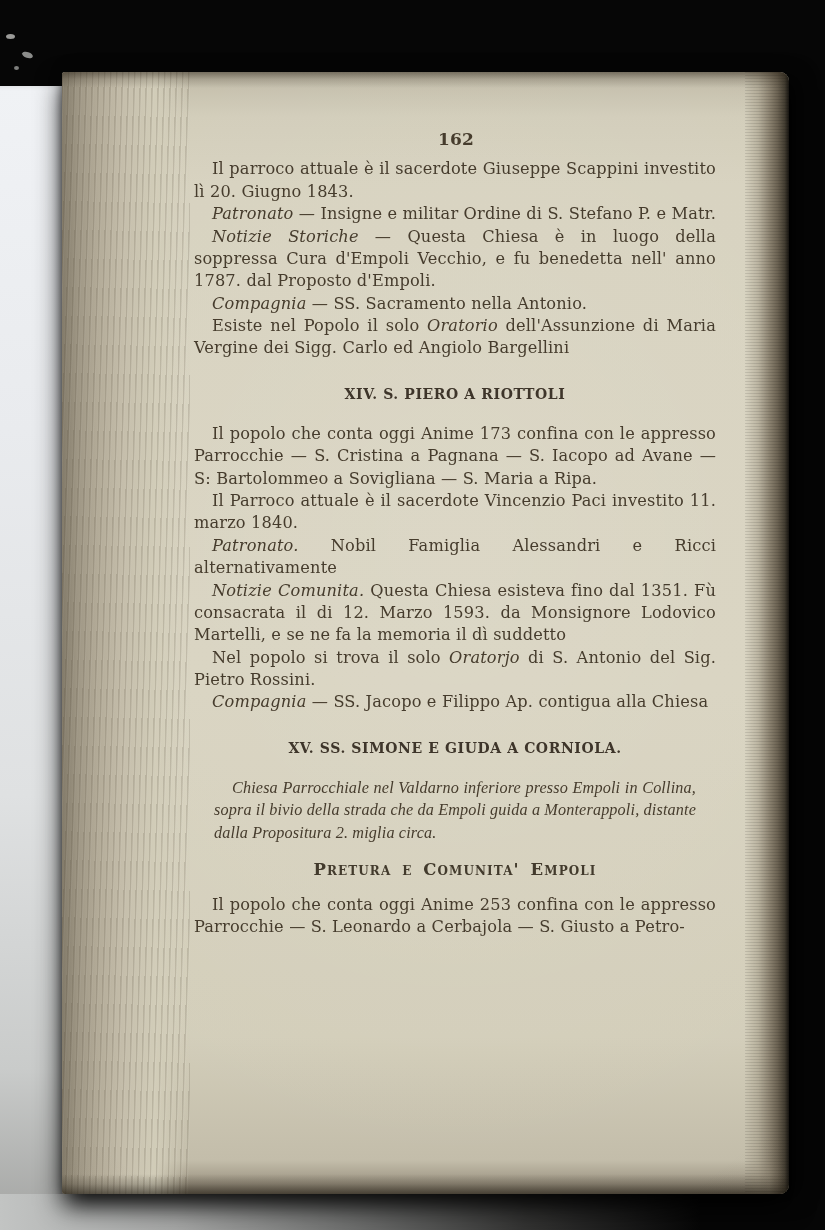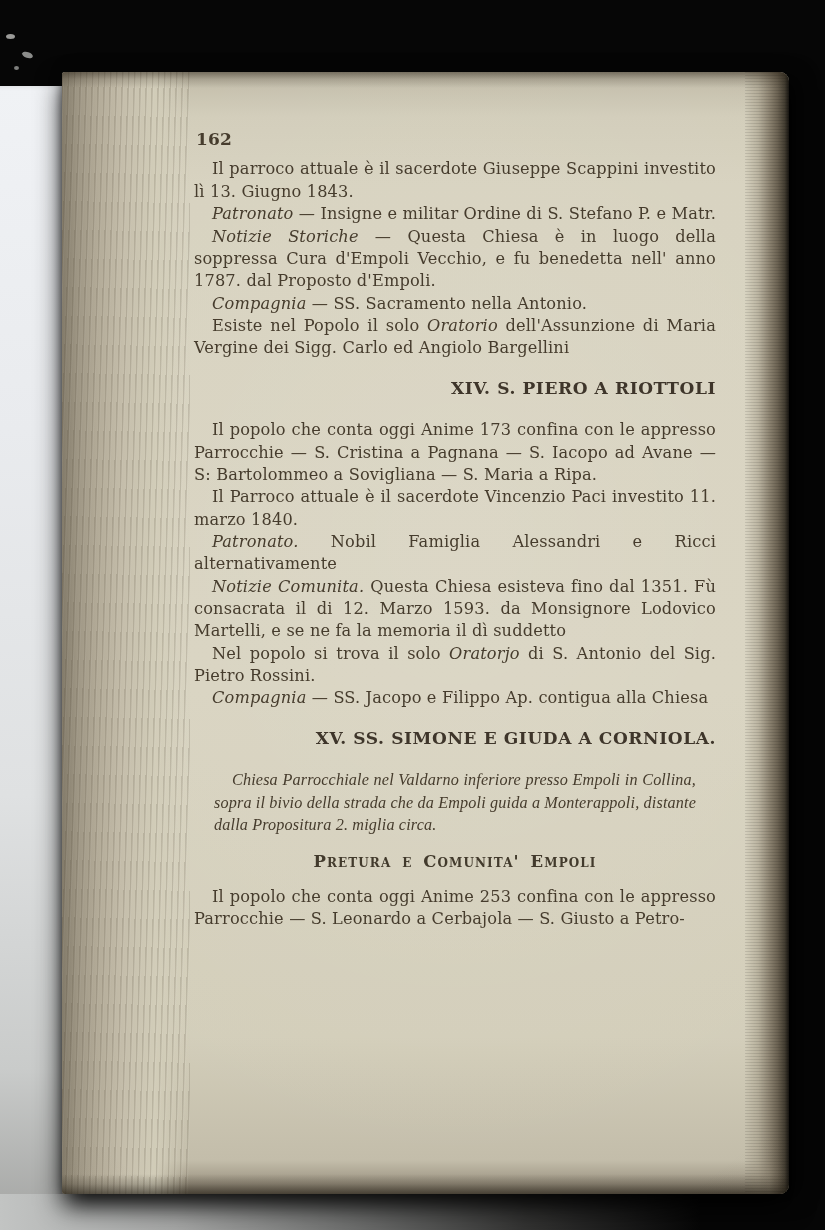--- a/index.html
+++ b/index.html
@@ -70,26 +70,26 @@
     background: linear-gradient(0deg, rgba(25,20,12,.6) 0%, rgba(25,20,12,.22) 50%, rgba(0,0,0,0) 100%);
   }
 
   
   .text-block {
     position: absolute; left: 132px; top: 56px; width: 522px;
     color: #463c2d;
     font-size: 16.2px; line-height: 1.38;
     text-align: justify; letter-spacing: .15px;
   }
-  .page-number { font-weight: bold; font-size: 17px; margin: 0 0 7px 2px; text-align: left; }
+  .page-number { font-weight: bold; font-size: 17px; margin: 0 0 7px 2px; text-align: center; }
   .para { margin: 0; text-indent: 18px; }
   .it { font-style: italic; }
   .heading {
-    margin: 17px 0 19px; text-indent: 0; text-align: right;
-    font-weight: bold; font-size: 17px; letter-spacing: .6px; color: #3e352a;
+    margin: 25px 0 19px; text-indent: 0; text-align: center;
+    font-weight: bold; font-size: 14px; letter-spacing: .6px; color: #3e352a;
   }
   .lede { font-style: italic; margin: 0 2px; text-indent: 18px; }
   .lede-narrow { margin: 0 20px; font-family: Liberation Serif, serif; }
   .subheading {
     margin: 15px 0 12px; text-indent: 0; text-align: center;
     font-variant: small-caps; font-weight: bold; font-size: 16.5px;
     letter-spacing: 1.1px; word-spacing: 4px; color: #423a2c;
   }
 </style>
 </head>
@@ -106,21 +106,21 @@
   <div class="book">
     <div class="page-stack"></div>
     <div class="fore-edge"></div>
     <div class="page-vignette"></div>
     <div class="top-shade"></div>
     <div class="bottom-shade"></div>
 
     <div class="text-block">
       <div class="page-number">162</div>
 
-      <p class="para"><span>Il parroco attuale è il sacerdote Giuseppe Scappini investito lì 13. Giugno 1843.</span></p>
+      <p class="para"><span>Il parroco attuale è il sacerdote Giuseppe Scappini investito lì 20. Giugno 1843.</span></p>
 
       <p class="para"><span class="it">Patronato</span><span> — Insigne e militar Ordine di S. Stefano P. e Matr.</span></p>
 
       <p class="para"><span class="it">Notizie Storiche</span><span> — Questa Chiesa è in luogo della soppressa Cura d'Empoli Vecchio, e fu benedetta nell' anno 1787. dal Proposto d'Empoli.</span></p>
 
       <p class="para"><span class="it">Compagnia</span><span> — SS. Sacramento nella Antonio.</span></p>
 
       <p class="para"><span>Esiste nel Popolo il solo </span><span class="it">Oratorio</span><span> dell'Assunzione di Maria Vergine dei Sigg. Carlo ed Angiolo Bargellini</span></p>
 
       <h2 class="heading">XIV. S. PIERO A RIOTTOLI</h2>

